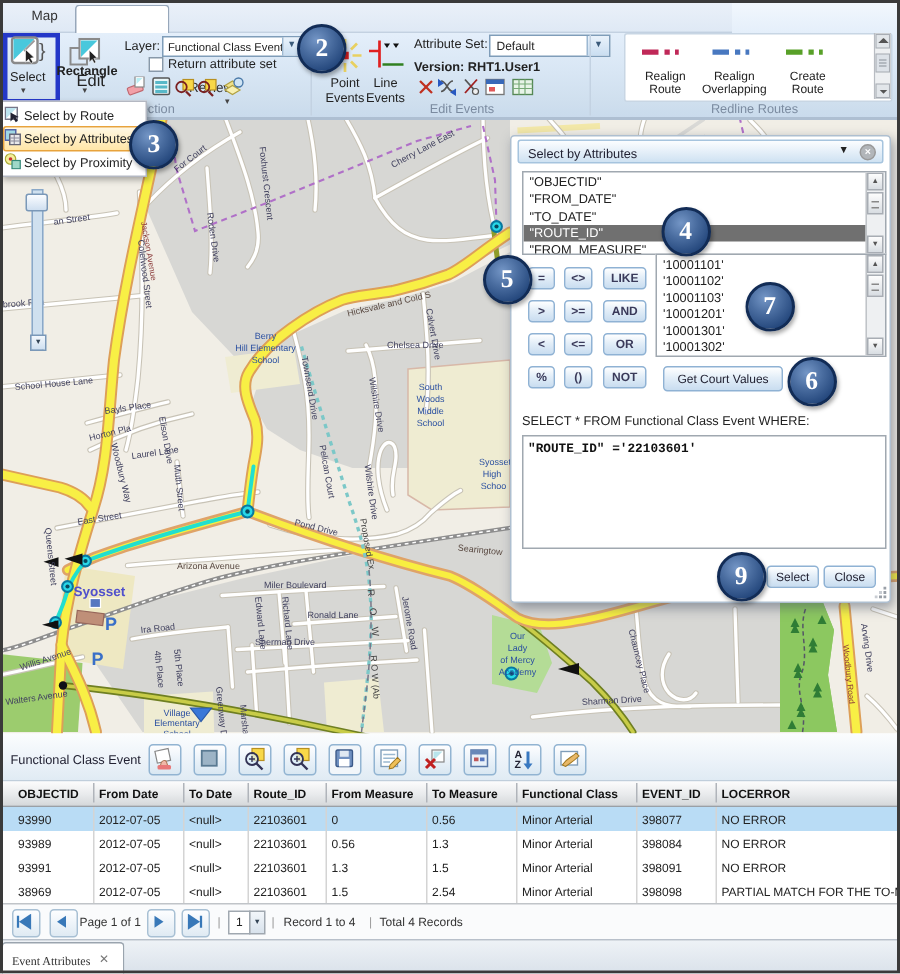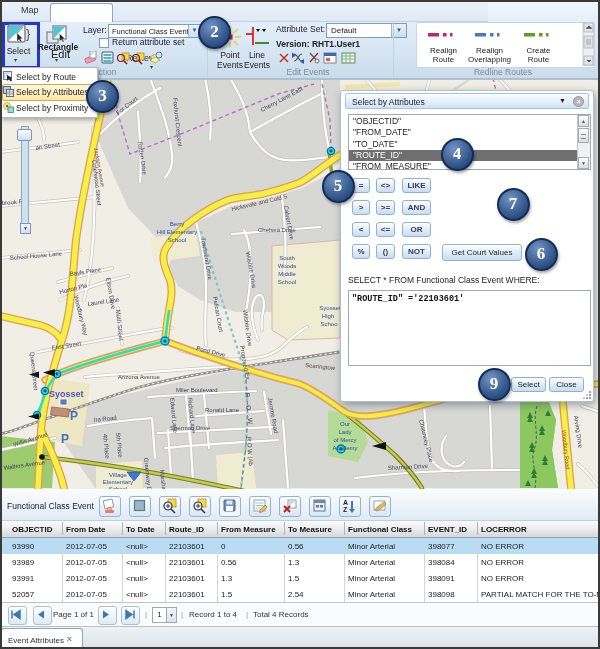--- a/index.html
+++ b/index.html
@@ -63,21 +63,21 @@
   .hcell{position:absolute;top:4px;font-size:8px;font-weight:bold;color:#111;white-space:nowrap;}
   .hline{position:absolute;top:1px;height:13px;width:1px;background:#b0b4ba;}
   .trow{position:absolute;left:0;width:600px;height:16px;border-bottom:1px solid #d8d8d8;background:#fff;}
   .tcell{position:absolute;top:4px;font-size:8px;color:#222;white-space:nowrap;}
   .vline{position:absolute;top:0px;height:16px;width:1px;background:#d4d4d4;}
   #pagebar{position:absolute;left:0;top:113px;width:600px;height:24px;background:#fafbfc;border-top:1px solid #c0c4c8;}
   .pbtn{position:absolute;top:3px;width:17px;height:17px;border:1px solid #a8c0d4;border-radius:3px;
     background:linear-gradient(180deg,#fdfeff,#dfeaf3);}
   .ptxt{position:absolute;top:7px;font-size:8px;color:#333;white-space:nowrap;}
   #tabbar{position:absolute;left:0;top:137px;width:600px;height:23px;
-    background:linear-gradient(180deg,#eef2f6,#d9e1ea);border-top:1px solid #b8c0ca;}
+    background:linear-gradient(180deg,#eef2f6,#d9e1ea);border-top:1px solid #b8c0ca;font-family:Liberation Serif, serif;}
   #btab{position:absolute;left:1px;top:1px;width:80px;height:22px;background:#fff;border:1px solid #9aa4ae;
     border-bottom:none;border-radius:3px 3px 0 0;font-size:8px;color:#333;}
 </style>
 </head>
 <body>
 <div id="page">
 
   <svg id="mapsvg" class="abs" style="left:0;top:0;z-index:1" width="600" height="649" viewBox="0 0 600 649">
 
     <rect x="0" y="78" width="600" height="412" fill="#f1eee6"></rect>
@@ -575,20 +575,30 @@
     <div class="obtn" style="left:11px;top:109px;width:16px;height:13px;line-height:13px;">&gt;</div>
     <div class="obtn" style="left:35px;top:109px;width:17px;height:13px;line-height:13px;">&gt;=</div>
     <div class="obtn" style="left:61px;top:109px;width:27px;height:13px;line-height:13px;">AND</div>
     <div class="obtn" style="left:11px;top:131px;width:16px;height:13px;line-height:13px;">&lt;</div>
     <div class="obtn" style="left:35px;top:131px;width:17px;height:13px;line-height:13px;">&lt;=</div>
     <div class="obtn" style="left:61px;top:131px;width:27px;height:13px;line-height:13px;">OR</div>
     <div class="obtn" style="left:11px;top:153px;width:16px;height:13px;line-height:13px;">%</div>
     <div class="obtn" style="left:35px;top:153px;width:17px;height:13px;line-height:13px;">()</div>
     <div class="obtn" style="left:61px;top:153px;width:27px;height:13px;line-height:13px;">NOT</div>
 
+    <div class="lbox" style="left:96px;top:78px;width:152px;height:67px;">
+      <div style="position:absolute;left:4px;top:1px;line-height:11px;font-size:8.5px;">'10001101'<br>'10001102'<br>'10001103'<br>'10001201'<br>'10001301'<br>'10001302'</div>
+      <div class="sb">
+        <div class="sbb" style="top:0;">▲</div>
+        <div class="sbb" style="top:13px;height:15px;">
+            <span style="display:block;border-top:1px solid #888;border-bottom:1px solid #888;height:3px;margin:5px 2px 0;"></span>
+          </div>
+        <div class="sbb" style="bottom:0;">▼</div>
+      </div>
+    </div>
     <div class="obtn" style="left:101px;top:153px;width:78px;height:15px;line-height:15px;font-weight:normal;color:#223;">Get Court Values</div>
     <div style="position:absolute;left:7px;top:184px;font-size:8.5px;color:#222;">SELECT * FROM Functional Class Event WHERE:</div>
     <div class="lbox" style="left:7px;top:199px;width:241px;height:74px;">
       <div style="position:absolute;left:3px;top:3px;font-family:'Liberation Mono',monospace;font-size:8.5px;font-weight:bold;color:#111;">"ROUTE_ID" ='22103601'</div>
     </div>
     <div class="obtn" style="left:170px;top:286px;width:33px;height:13px;line-height:13px;font-weight:normal;color:#223;">Select</div>
     <div class="obtn" style="left:208px;top:286px;width:33px;height:13px;line-height:13px;font-weight:normal;color:#223;">Close</div>
     <svg style="position:absolute;right:2px;bottom:2px;" width="8" height="8" viewBox="0 0 8 8">
       <g fill="#9aa0a8">
           <rect x="6" y="0" width="2" height="2"></rect>
@@ -748,21 +758,21 @@
       <div class="vline" style="left:62px;"></div>
         <div class="vline" style="left:122px;"></div>
         <div class="vline" style="left:165px;"></div>
       <div class="vline" style="left:217px;"></div>
         <div class="vline" style="left:284px;"></div>
         <div class="vline" style="left:344px;"></div>
       <div class="vline" style="left:424px;"></div>
         <div class="vline" style="left:477px;"></div>
     </div>
     <div class="trow" style="top:97px;">
-      <div class="tcell" style="left:12px;">52057</div>
+      <div class="tcell" style="left:12px;">38969</div>
         <div class="tcell" style="left:66px;">2012-07-05</div>
       <div class="tcell" style="left:126px;">&lt;null&gt;</div>
         <div class="tcell" style="left:169px;">22103601</div>
       <div class="tcell" style="left:221px;">1.5</div>
         <div class="tcell" style="left:288px;">2.54</div>
       <div class="tcell" style="left:348px;">Minor Arterial</div>
         <div class="tcell" style="left:428px;">398098</div>
       <div class="tcell" style="left:481px;">PARTIAL MATCH FOR THE TO-M</div>
       <div class="vline" style="left:62px;"></div>
         <div class="vline" style="left:122px;"></div>

